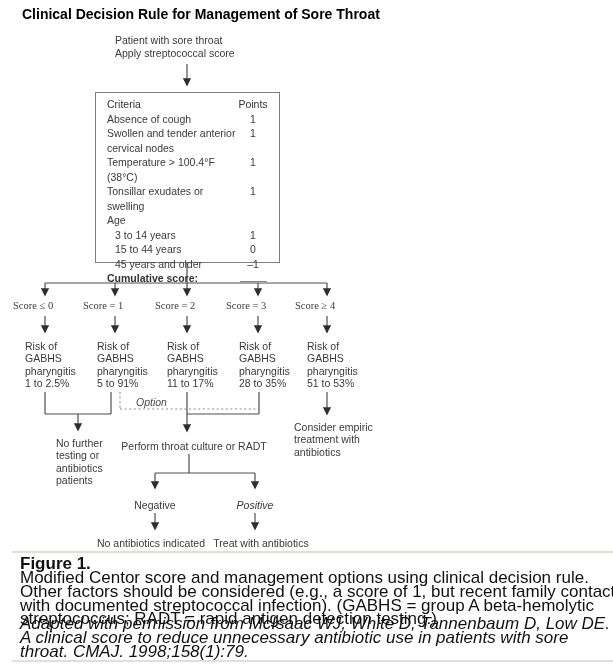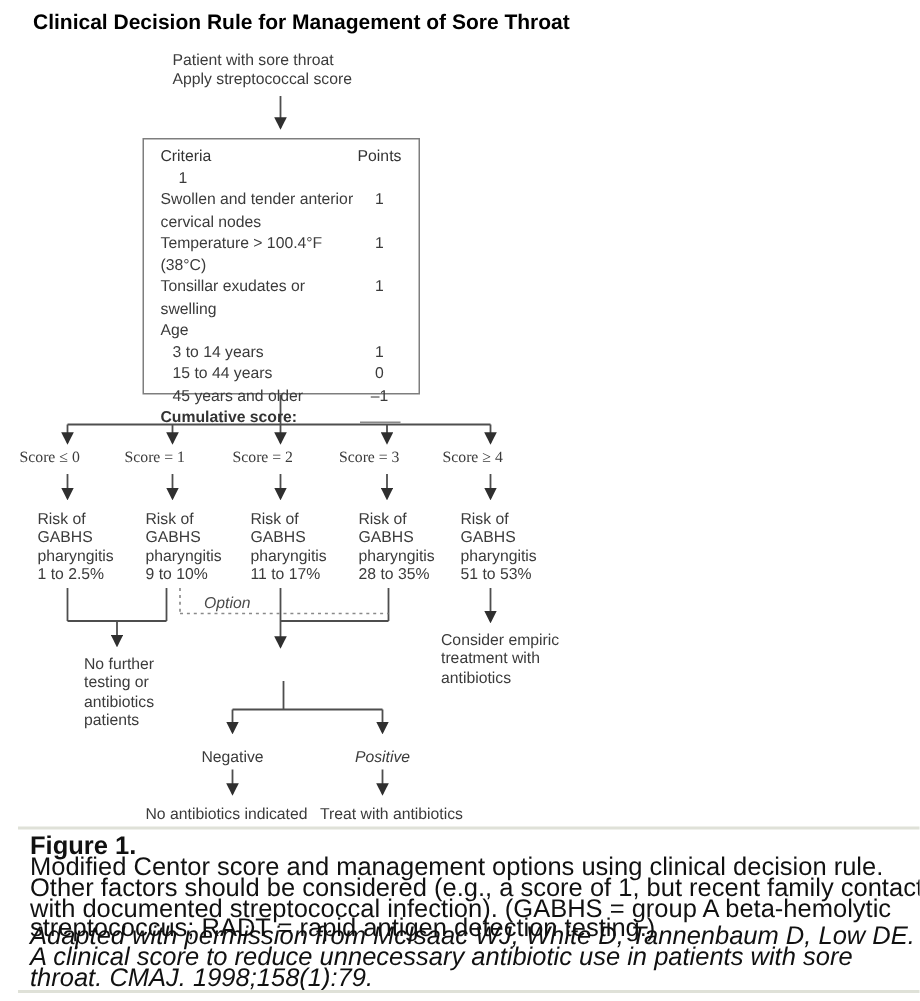--- a/index.html
+++ b/index.html
@@ -90,20 +90,21 @@
       <div>Patient with sore throat</div>
       <div>Apply streptococcal score</div>
     </div>
 
     <div class="cbox">
       <div class="crow hdr">
         <span class="lbl">Criteria</span>
         <span class="pts">Points</span>
       </div>
       <div class="crow">
+        <span class="lbl">Absence of cough</span>
         <span class="pts">1</span>
       </div>
       <div class="crow">
         <span class="lbl">Swollen and tender anterior cervical nodes</span>
         <span class="pts">1</span>
       </div>
       <div class="crow">
         <span class="lbl">Temperature &gt; 100.4°F (38°C)</span>
         <span class="pts">1</span>
       </div>
@@ -142,21 +143,21 @@
     <div class="fc-text risk" style="left:13px;">
       <div>Risk of</div>
       <div>GABHS</div>
       <div>pharyngitis</div>
       <div>1 to 2.5%</div>
     </div>
     <div class="fc-text risk" style="left:85px;">
       <div>Risk of</div>
       <div>GABHS</div>
       <div>pharyngitis</div>
-      <div>9 to 10%</div>
+      <div>5 to 91%</div>
     </div>
     <div class="fc-text risk" style="left:155px;">
       <div>Risk of</div>
       <div>GABHS</div>
       <div>pharyngitis</div>
       <div>11 to 17%</div>
     </div>
     <div class="fc-text risk" style="left:227px;">
       <div>Risk of</div>
       <div>GABHS</div>
@@ -172,20 +173,21 @@
 
     <div class="fc-text option">Option</div>
 
     <div class="fc-text" style="left:44px;top:437px;">
       <div>No further</div>
       <div>testing or</div>
       <div>antibiotics</div>
       <div>patients</div>
     </div>
 
+    <div class="fc-text center" style="left:102px;top:440px;width:160px;">Perform throat culture or RADT</div>
 
     <div class="fc-text" style="left:282px;top:421px;">
       <div>Consider empiric</div>
       <div>treatment with</div>
       <div>antibiotics</div>
     </div>
 
     <div class="fc-text center" style="left:113px;top:499px;width:60px;">Negative</div>
     <div class="fc-text center" style="left:213px;top:499px;width:60px;font-style:italic;">Positive</div>
     <div class="fc-text center" style="left:74px;top:537px;width:130px;">No antibiotics indicated</div>

